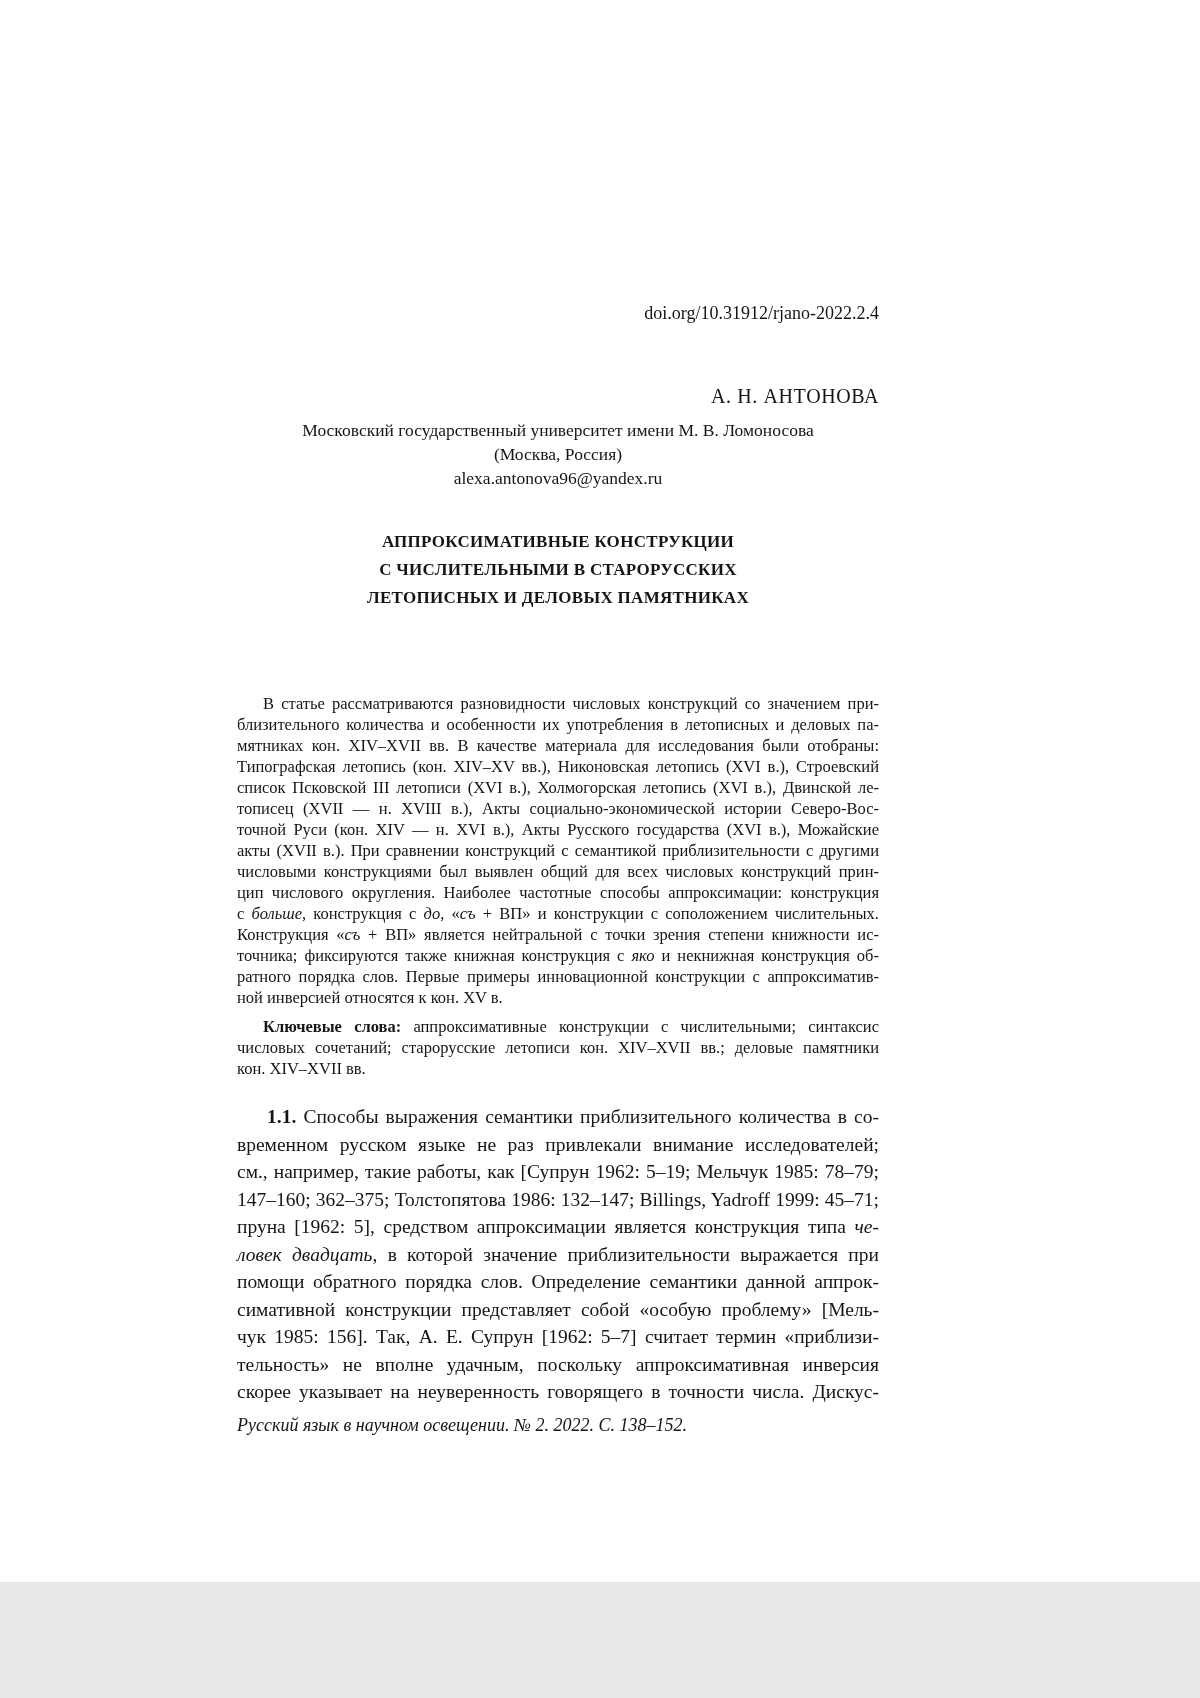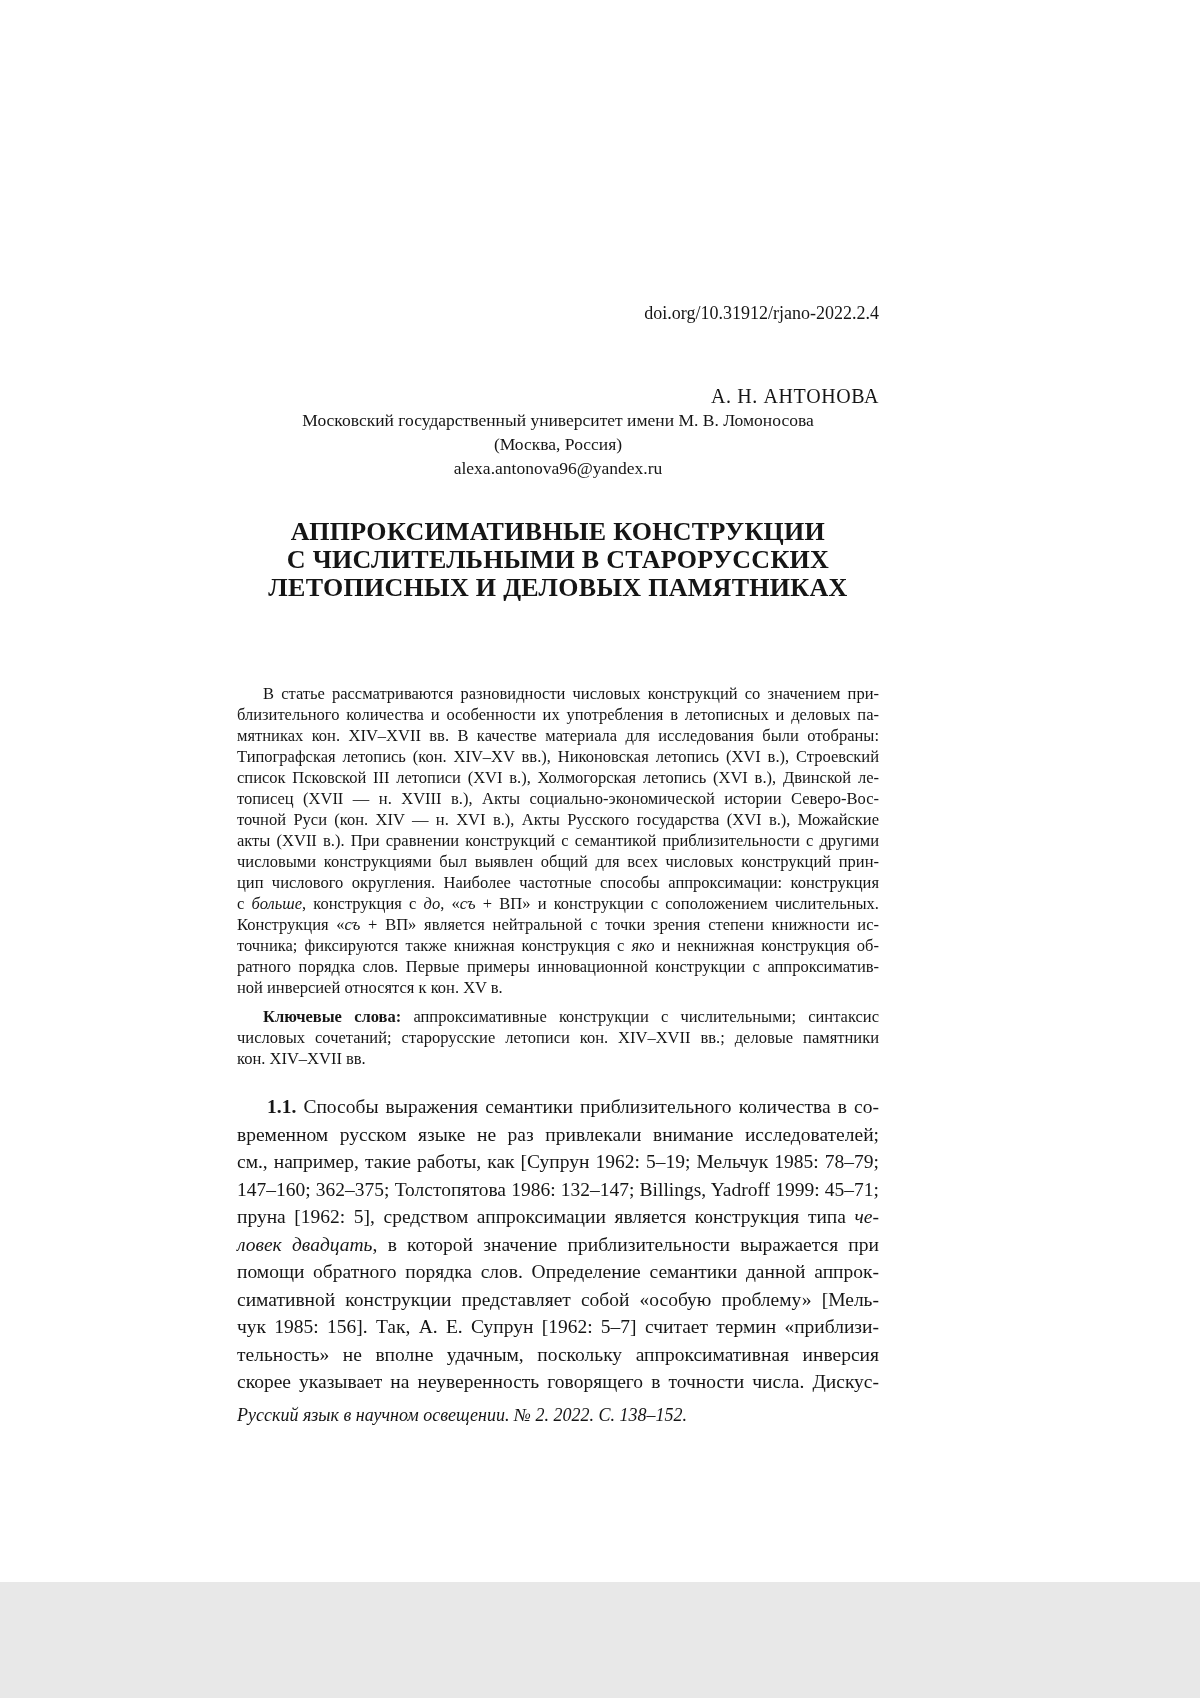--- a/index.html
+++ b/index.html
@@ -27,28 +27,29 @@
     line-height: 22px;
   }
   .author {
     margin-top: 60px;
     text-align: right;
     font-size: 20px;
     letter-spacing: 0.6px;
     line-height: 24px;
   }
   .affil {
+    margin-top: 10px;
     text-align: center;
     font-size: 17.5px;
     line-height: 24px;
   }
   .title {
     margin-top: 38px;
     text-align: center;
-    font-size: 26px;
+    font-size: 17px;
     font-weight: bold;
     line-height: 28px;
     letter-spacing: 0.3px;
   }
   .abstract {
     margin-top: 81px;
     font-size: 16.5px;
     line-height: 21px;
   }
   .keywords {

